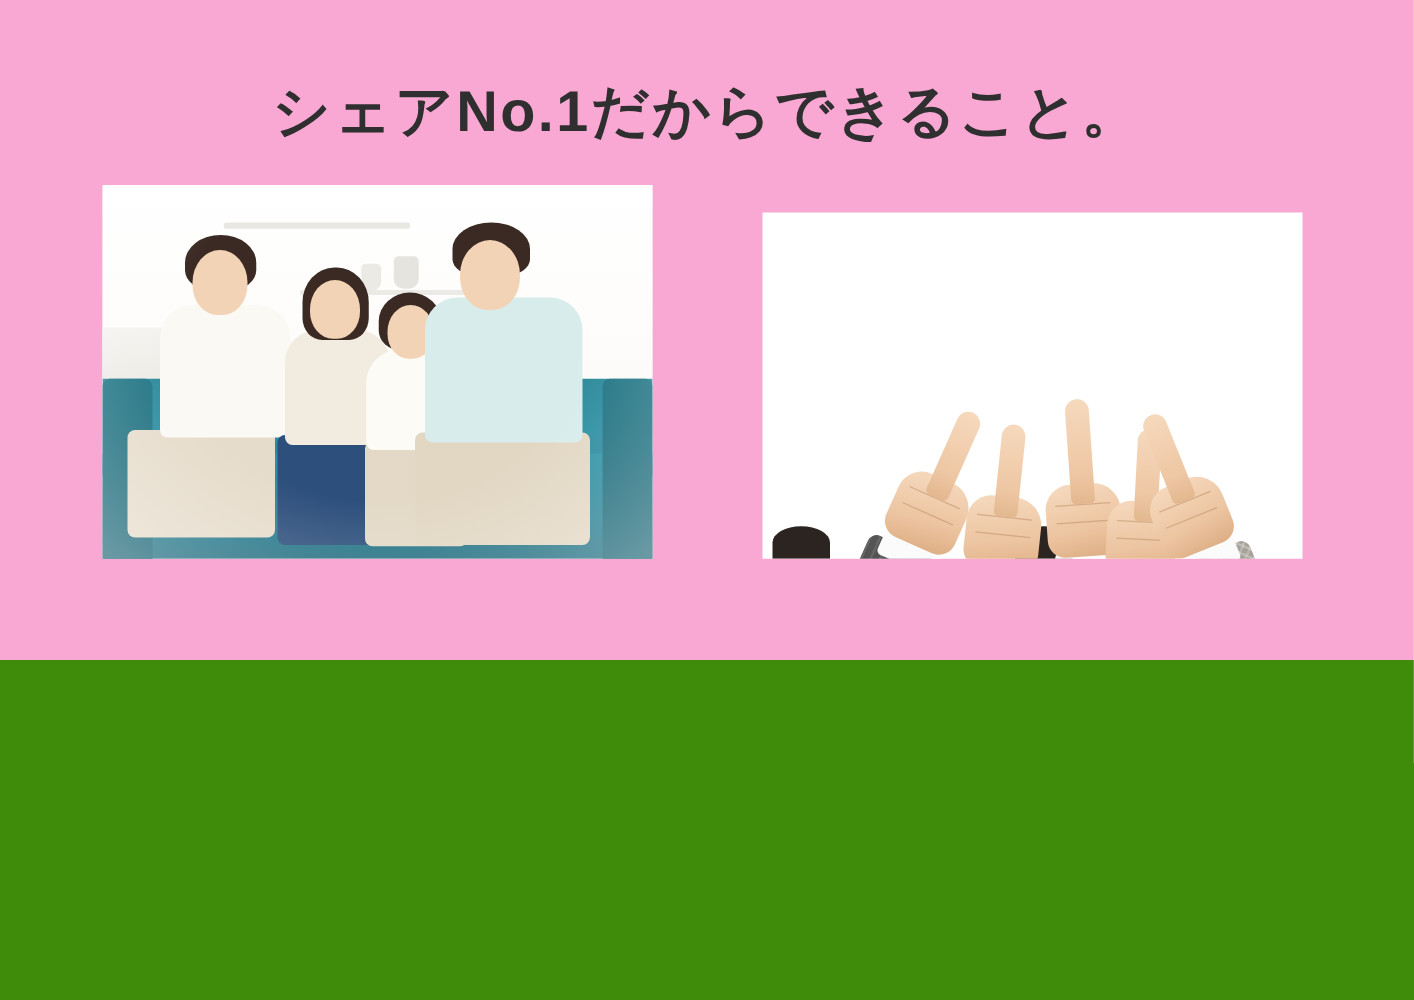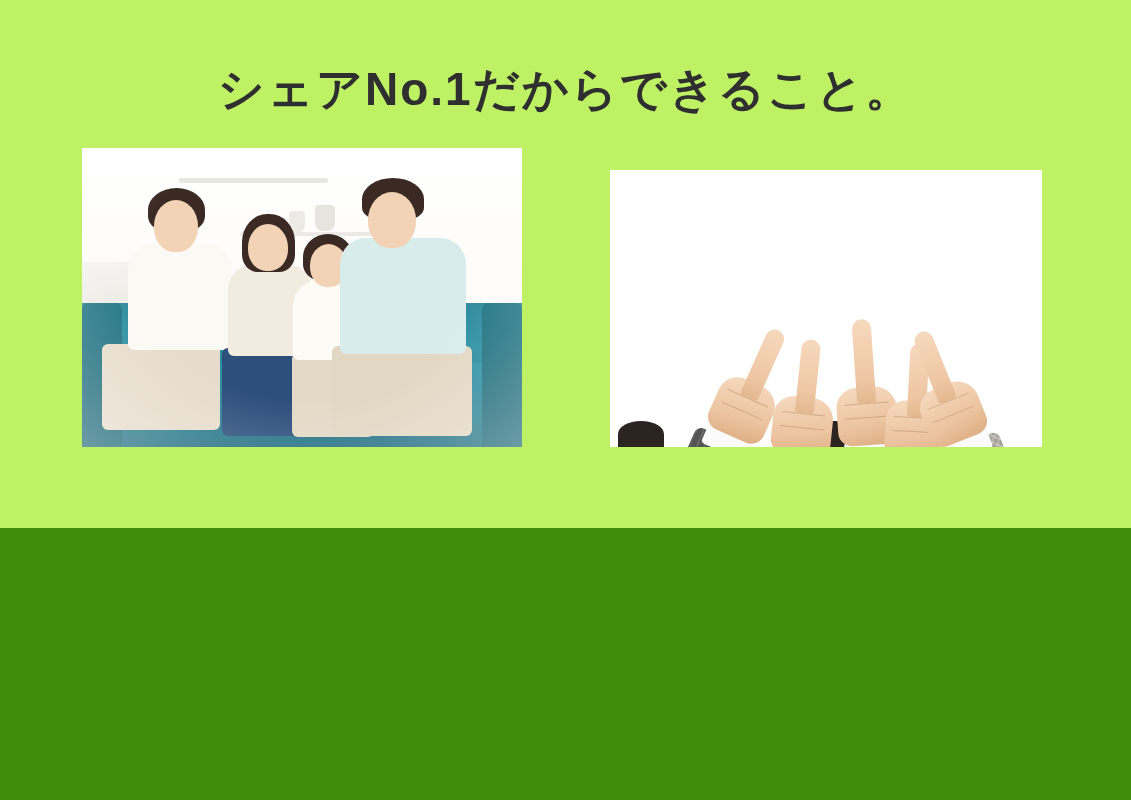--- a/index.html
+++ b/index.html
@@ -13,21 +13,21 @@
     background: #ffffff;
     font-family: "Liberation Sans", "DejaVu Sans", sans-serif;
     overflow: hidden;
     position: relative;
   }
 
   #page {
     position: relative;
     width: 1131px;
     height: 800px;
-    background: #bef264;
+    background: #f9a8d4;
   }
 
   
   .section-heading {
     position: absolute;
     left: 0;
     top: 31px;
     width: 1131px;
     text-align: center;
     font-size: 46px;

